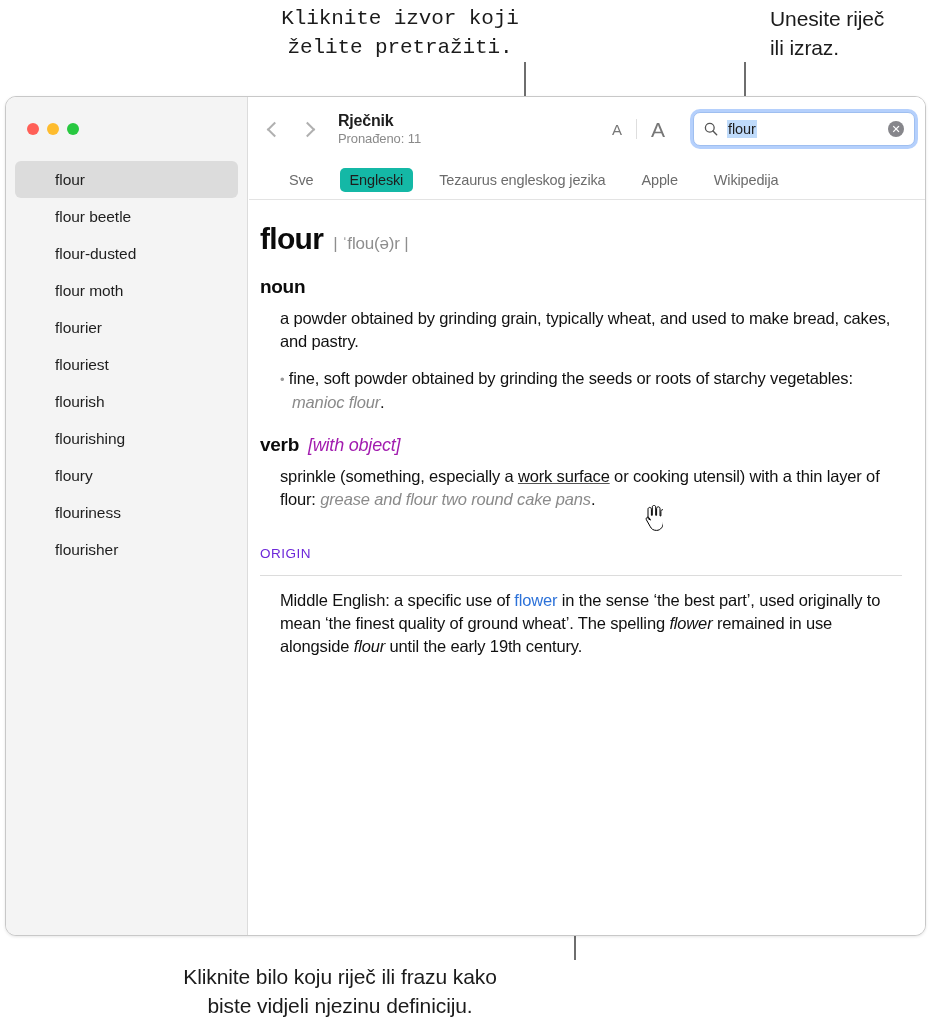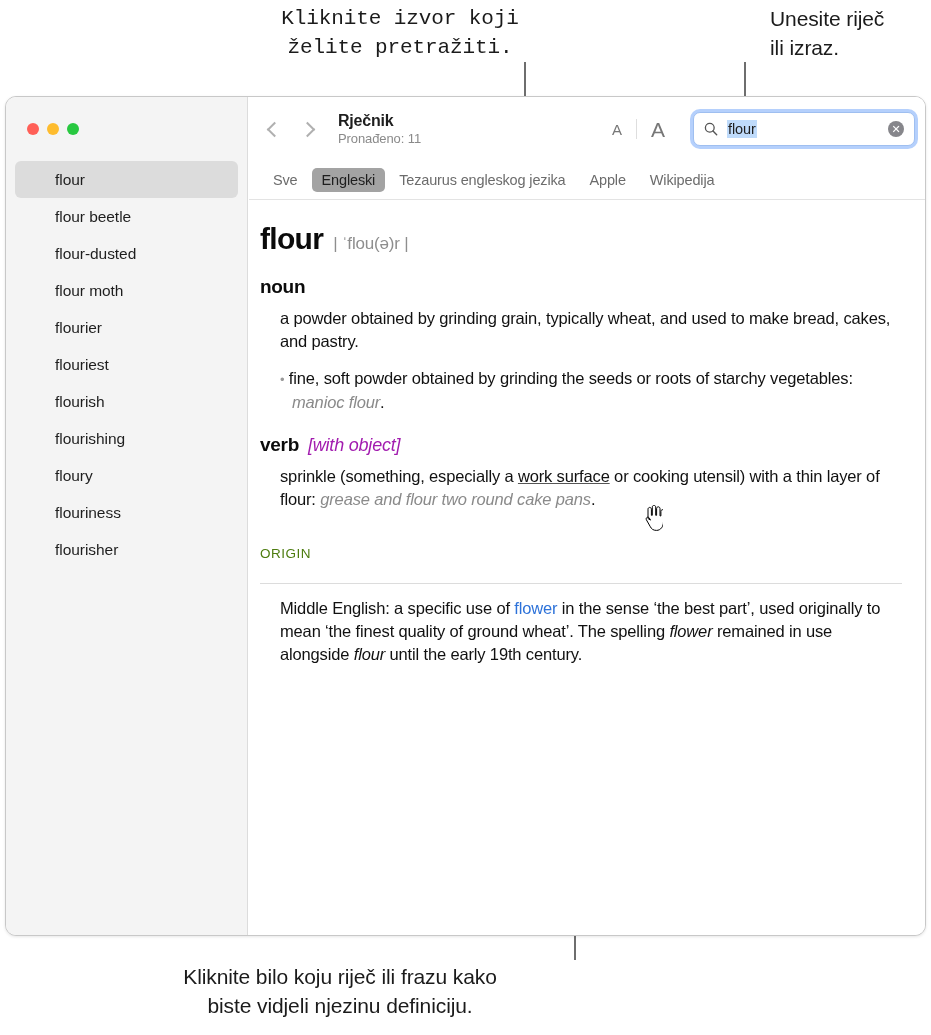--- a/index.html
+++ b/index.html
@@ -164,35 +164,35 @@
     background: #86868b;
     color: #ffffff;
     font-size: 11px; line-height: 16px;
     text-align: center;
   }
 
   
   #source-bar {
     height: 39px;
     display: flex; align-items: center;
-    padding-left: 14px;
-    gap: 4px;
+    padding-left: 30px;
+    gap: 16px;
     background: #ffffff;
     border-bottom: 1px solid #e3e3e3;
   }
   .source-tab {
     font-size: 14.5px;
     color: #6c6c6c;
     padding: 4px 10px;
     border-radius: 5px;
     letter-spacing: -0.15px;
     white-space: nowrap;
   }
   .source-tab.active {
-    background: #a3a3a3;
+    background: #14b8a6;
     color: #1e1e1e;
   }
 
   
   #definition {
     padding: 22px 24px 0 11px;
     color: #111111;
   }
   #headword-row {
     display: flex; align-items: baseline;
@@ -238,23 +238,23 @@
   }
   .bullet { color: #9a9a9a; font-size: 13px; }
   .ital { font-style: italic; }
   .ital-gray { font-style: italic; color: #8a8a8a; }
   .link-word { color: #2d72d9; }
   .inline-link { text-decoration: underline; text-decoration-color: #555; }
 
   #origin-head {
     margin-top: 35px;
     font-size: 13.5px;
-    color: #4d7c0f;
+    color: #6d28d9;
     letter-spacing: 0.5px;
-    padding-bottom: 22px;
+    padding-bottom: 14px;
     border-bottom: 1px solid #dcdcdc;
     margin-right: 1px;
   }
   #origin-body {
     margin-top: 13px;
     margin-left: 20px;
     font-size: 16.5px;
     line-height: 23px;
     letter-spacing: -0.15px;
     color: #111111;

